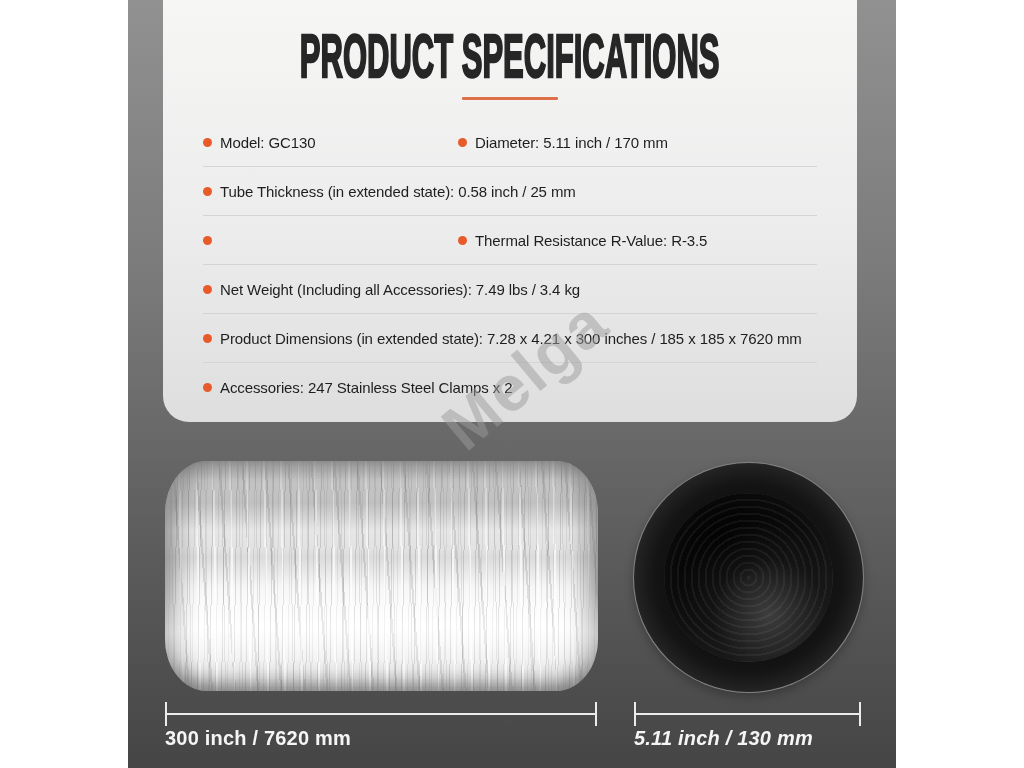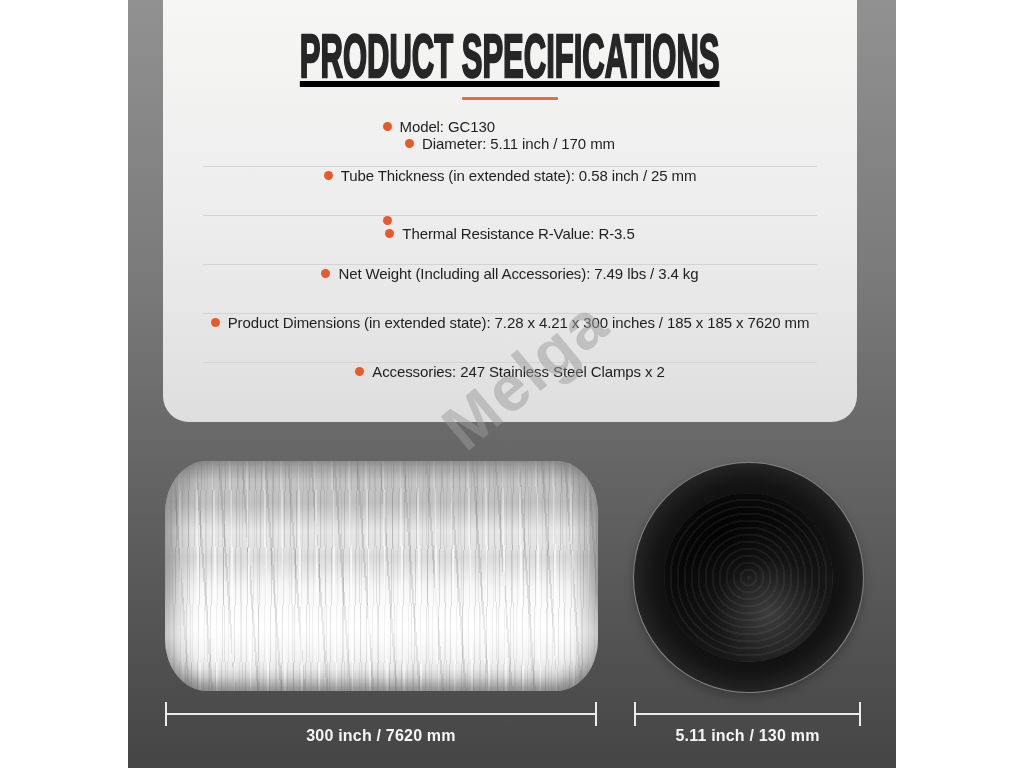--- a/index.html
+++ b/index.html
@@ -14,36 +14,35 @@
     overflow:hidden;
   }
   
   .card{
     position:absolute;left:35px;top:0;width:694px;height:422px;
     background:linear-gradient(180deg,#f6f6f5 0%,#ececec 55%,#dedede 100%);
     border-radius:0 0 26px 26px;
   }
   .card-title-wrap{
     position:absolute;left:0;top:24px;width:100%;height:64px;
-    display:flex;justify-content:center;align-items:center;overflow:visible;text-decoration:underline;
+    display:flex;justify-content:center;align-items:center;overflow:visible;
   }
   .card-title{
     font-size:62px;font-weight:700;color:#262626;line-height:64px;
     white-space:nowrap;transform:scaleX(0.5);transform-origin:center;
     -webkit-text-stroke:2.4px #262626;letter-spacing:0px;
   }
   .title-underline{
     position:absolute;left:50%;top:97px;width:96px;height:3px;margin-left:-48px;
     background:#dd7048;border-radius:1px;
   }
   .spec-list{position:absolute;left:40px;right:40px;top:118px;}
   .spec-row{
     height:48px;display:flex;align-items:center;
     border-bottom:1px solid #d4d4d4;
-    flex-direction:column;
   }
   .spec-row:last-child{border-bottom:none;}
   .spec-item{display:flex;align-items:center;white-space:nowrap;}
   .spec-item.col1{width:255px;flex:none;}
   .bullet{
     width:9px;height:9px;border-radius:50%;background:#e85a2a;
     flex:none;margin-right:8px;
   }
   .spec-text{font-size:15px;color:#1e1e1e;letter-spacing:-0.1px;}
   
@@ -89,32 +88,32 @@
   .duct-end-inner{
     position:absolute;inset:13%;border-radius:50%;
     background:
       repeating-radial-gradient(circle at 50% 50%,rgba(255,255,255,0.05) 0 2px,rgba(0,0,0,0) 2px 7px),
       radial-gradient(circle at 62% 72%,rgba(140,140,140,0.38) 0%,rgba(70,70,70,0.15) 35%,rgba(0,0,0,0) 60%),
       radial-gradient(circle at 36% 30%,rgba(0,0,0,0.85) 0%,rgba(0,0,0,0) 65%);
   }
   
   .dim{position:absolute;height:52px;}
   .dim-len{left:37px;top:701px;width:432px;}
-  .dim-dia{left:506px;top:701px;width:227px;}
+  .dim-dia{left:506px;top:701px;width:227px;font-style:italic;}
   .dim-line{
     position:absolute;left:0;right:0;top:12px;height:2px;background:#ececec;
   }
   .dim-tick{
     position:absolute;top:1px;width:2px;height:24px;background:#ececec;
   }
   .dim-tick.left{left:0;}
   .dim-tick.right{right:0;}
   .dim-label{
-    position:absolute;left:0;right:0;top:26px;text-align:center;
-    font-size:16px;font-weight:700;color:#f5f5f5;letter-spacing:0.2px;
+    position:absolute;left:0;right:0;top:26px;text-align:left;
+    font-size:20px;font-weight:700;color:#f5f5f5;letter-spacing:0.2px;
     white-space:nowrap;
   }
 </style>
 </head>
 <body>
 
 <div class="stage">
 
   <div class="card">
     <div class="card-title-wrap">

